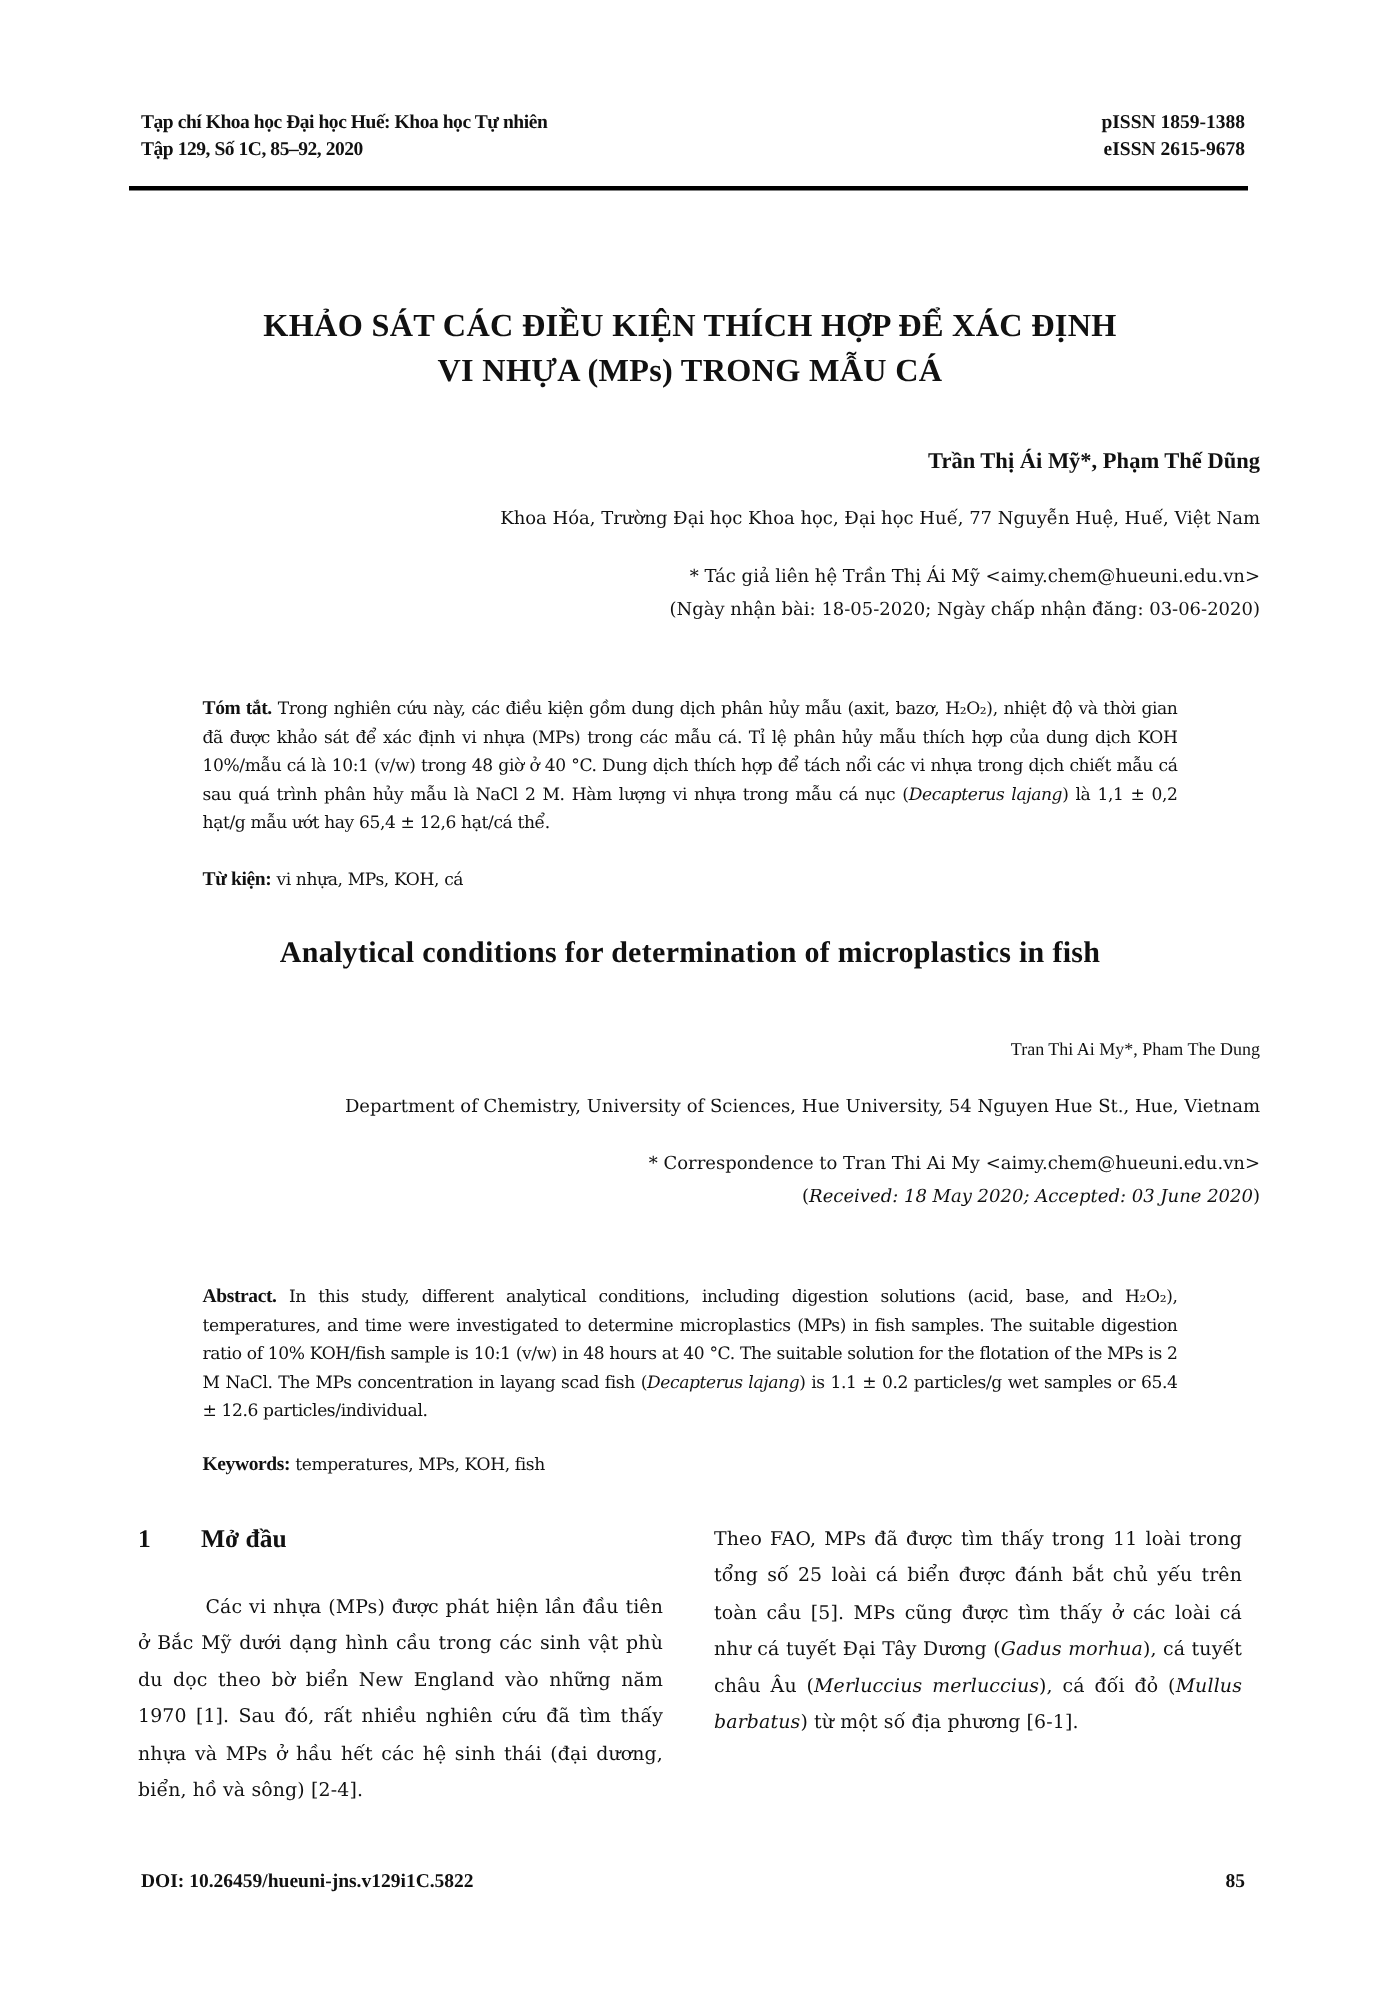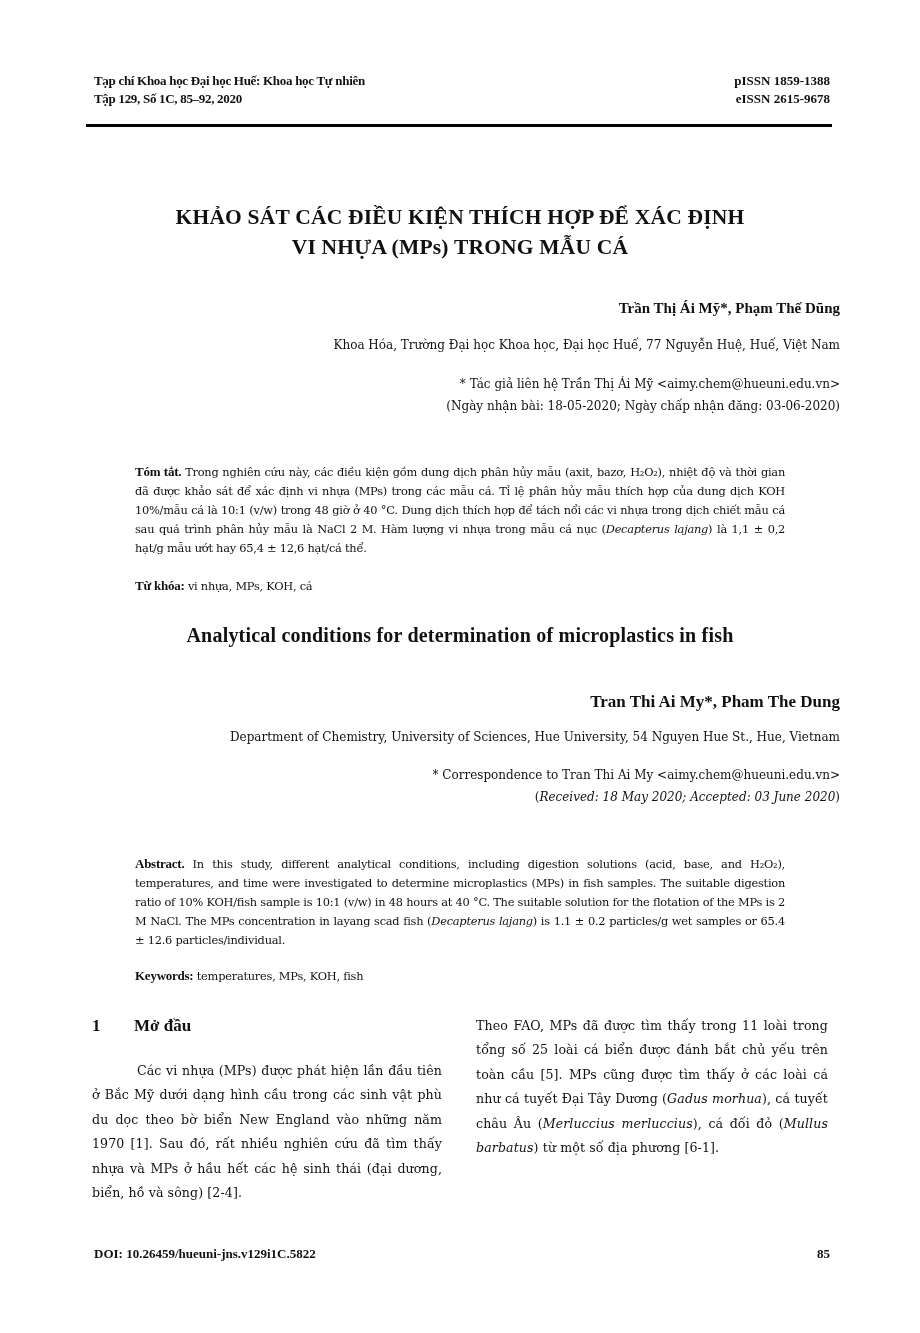--- a/index.html
+++ b/index.html
@@ -21,21 +21,21 @@
 
   .abstract { position: absolute; left: 135px; width: 650px; font-family: "DejaVu Serif", serif; font-size: 11.4px; line-height: 19px; text-align: justify; letter-spacing: -0.25px; }
   .abstract .lab { font-family: "Liberation Serif", serif; font-weight: bold; font-size: 13px; }
   .abs-vn { top: 462px; }
   .kw-vn { top: 576px; }
   .abs-en { top: 854px; }
   .kw-en { top: 966px; }
   .abstract i { font-style: italic; }
 
   .title-en { position: absolute; left: 80px; width: 760px; top: 624px; text-align: center; font-family: "Liberation Serif", serif; font-weight: bold; font-size: 20px; letter-spacing: 0.2px; }
-  .authors-en { top: 692px; font-family: "Liberation Serif", serif; font-weight: bold; font-size: 17px; }
+  .authors-en { top: 692px; font-family: "Liberation Serif", serif; font-weight: normal; font-size: 12px; }
   .affil-en { top: 730px; font-size: 12px; }
   .corr-en { top: 764px; font-size: 12px; line-height: 22px; }
 
   .sec-head { position: absolute; left: 92px; top: 1016px; font-family: "Liberation Serif", serif; font-weight: bold; font-size: 17px; }
   .sec-head .num { display: inline-block; width: 42px; }
 
   .col { position: absolute; font-family: "DejaVu Serif", serif; font-size: 12.6px; line-height: 24.4px; text-align: justify; letter-spacing: 0.1px; }
   .col-left { left: 92px; width: 350px; top: 1059px; }
   .col-left p { margin: 0; text-indent: 45px; }
   .col-right { left: 476px; width: 352px; top: 1014px; }
@@ -69,21 +69,21 @@
   <div class="center affil">Khoa Hóa, Trường Đại học Khoa học, Đại học Huế, 77 Nguyễn Huệ, Huế, Việt Nam</div>
   <div class="center corr">
     <div>* Tác giả liên hệ Trần Thị Ái Mỹ &lt;aimy.chem@hueuni.edu.vn&gt;</div>
     <div><span class="paren">(</span><span class="dates">Ngày nhận bài: 18-05-2020; Ngày chấp nhận đăng: 03-06-2020</span><span class="paren">)</span></div>
   </div>
 
   <div class="abstract abs-vn">
     <span class="lab">Tóm tắt.</span><span> Trong nghiên cứu này, các điều kiện gồm dung dịch phân hủy mẫu (axit, bazơ, H₂O₂), nhiệt độ và thời gian đã được khảo sát để xác định vi nhựa (MPs) trong các mẫu cá. Tỉ lệ phân hủy mẫu thích hợp của dung dịch KOH 10%/mẫu cá là 10:1 (v/w) trong 48 giờ ở 40 °C. Dung dịch thích hợp để tách nổi các vi nhựa trong dịch chiết mẫu cá sau quá trình phân hủy mẫu là NaCl 2 M. Hàm lượng vi nhựa trong mẫu cá nục (</span><i>Decapterus lajang</i><span>) là 1,1 ± 0,2 hạt/g mẫu ướt hay 65,4 ± 12,6 hạt/cá thể.</span>
   </div>
   <div class="abstract kw-vn">
-    <span class="lab">Từ khóa:</span><span> vi nhựa, MPs, KOH, cá</span>
+    <span class="lab">Từ kiện:</span><span> vi nhựa, MPs, KOH, cá</span>
   </div>
 
   <div class="title-en">Analytical conditions for determination of microplastics in fish</div>
   <div class="center authors-en">Tran Thi Ai My*, Pham The Dung</div>
   <div class="center affil-en">Department of Chemistry, University of Sciences, Hue University, 54 Nguyen Hue St., Hue, Vietnam</div>
   <div class="center corr-en">
     <div>* Correspondence to Tran Thi Ai My &lt;aimy.chem@hueuni.edu.vn&gt;</div>
     <div><span>(</span><i>Received: 18 May 2020; Accepted: 03 June 2020</i><span>)</span></div>
   </div>
 

